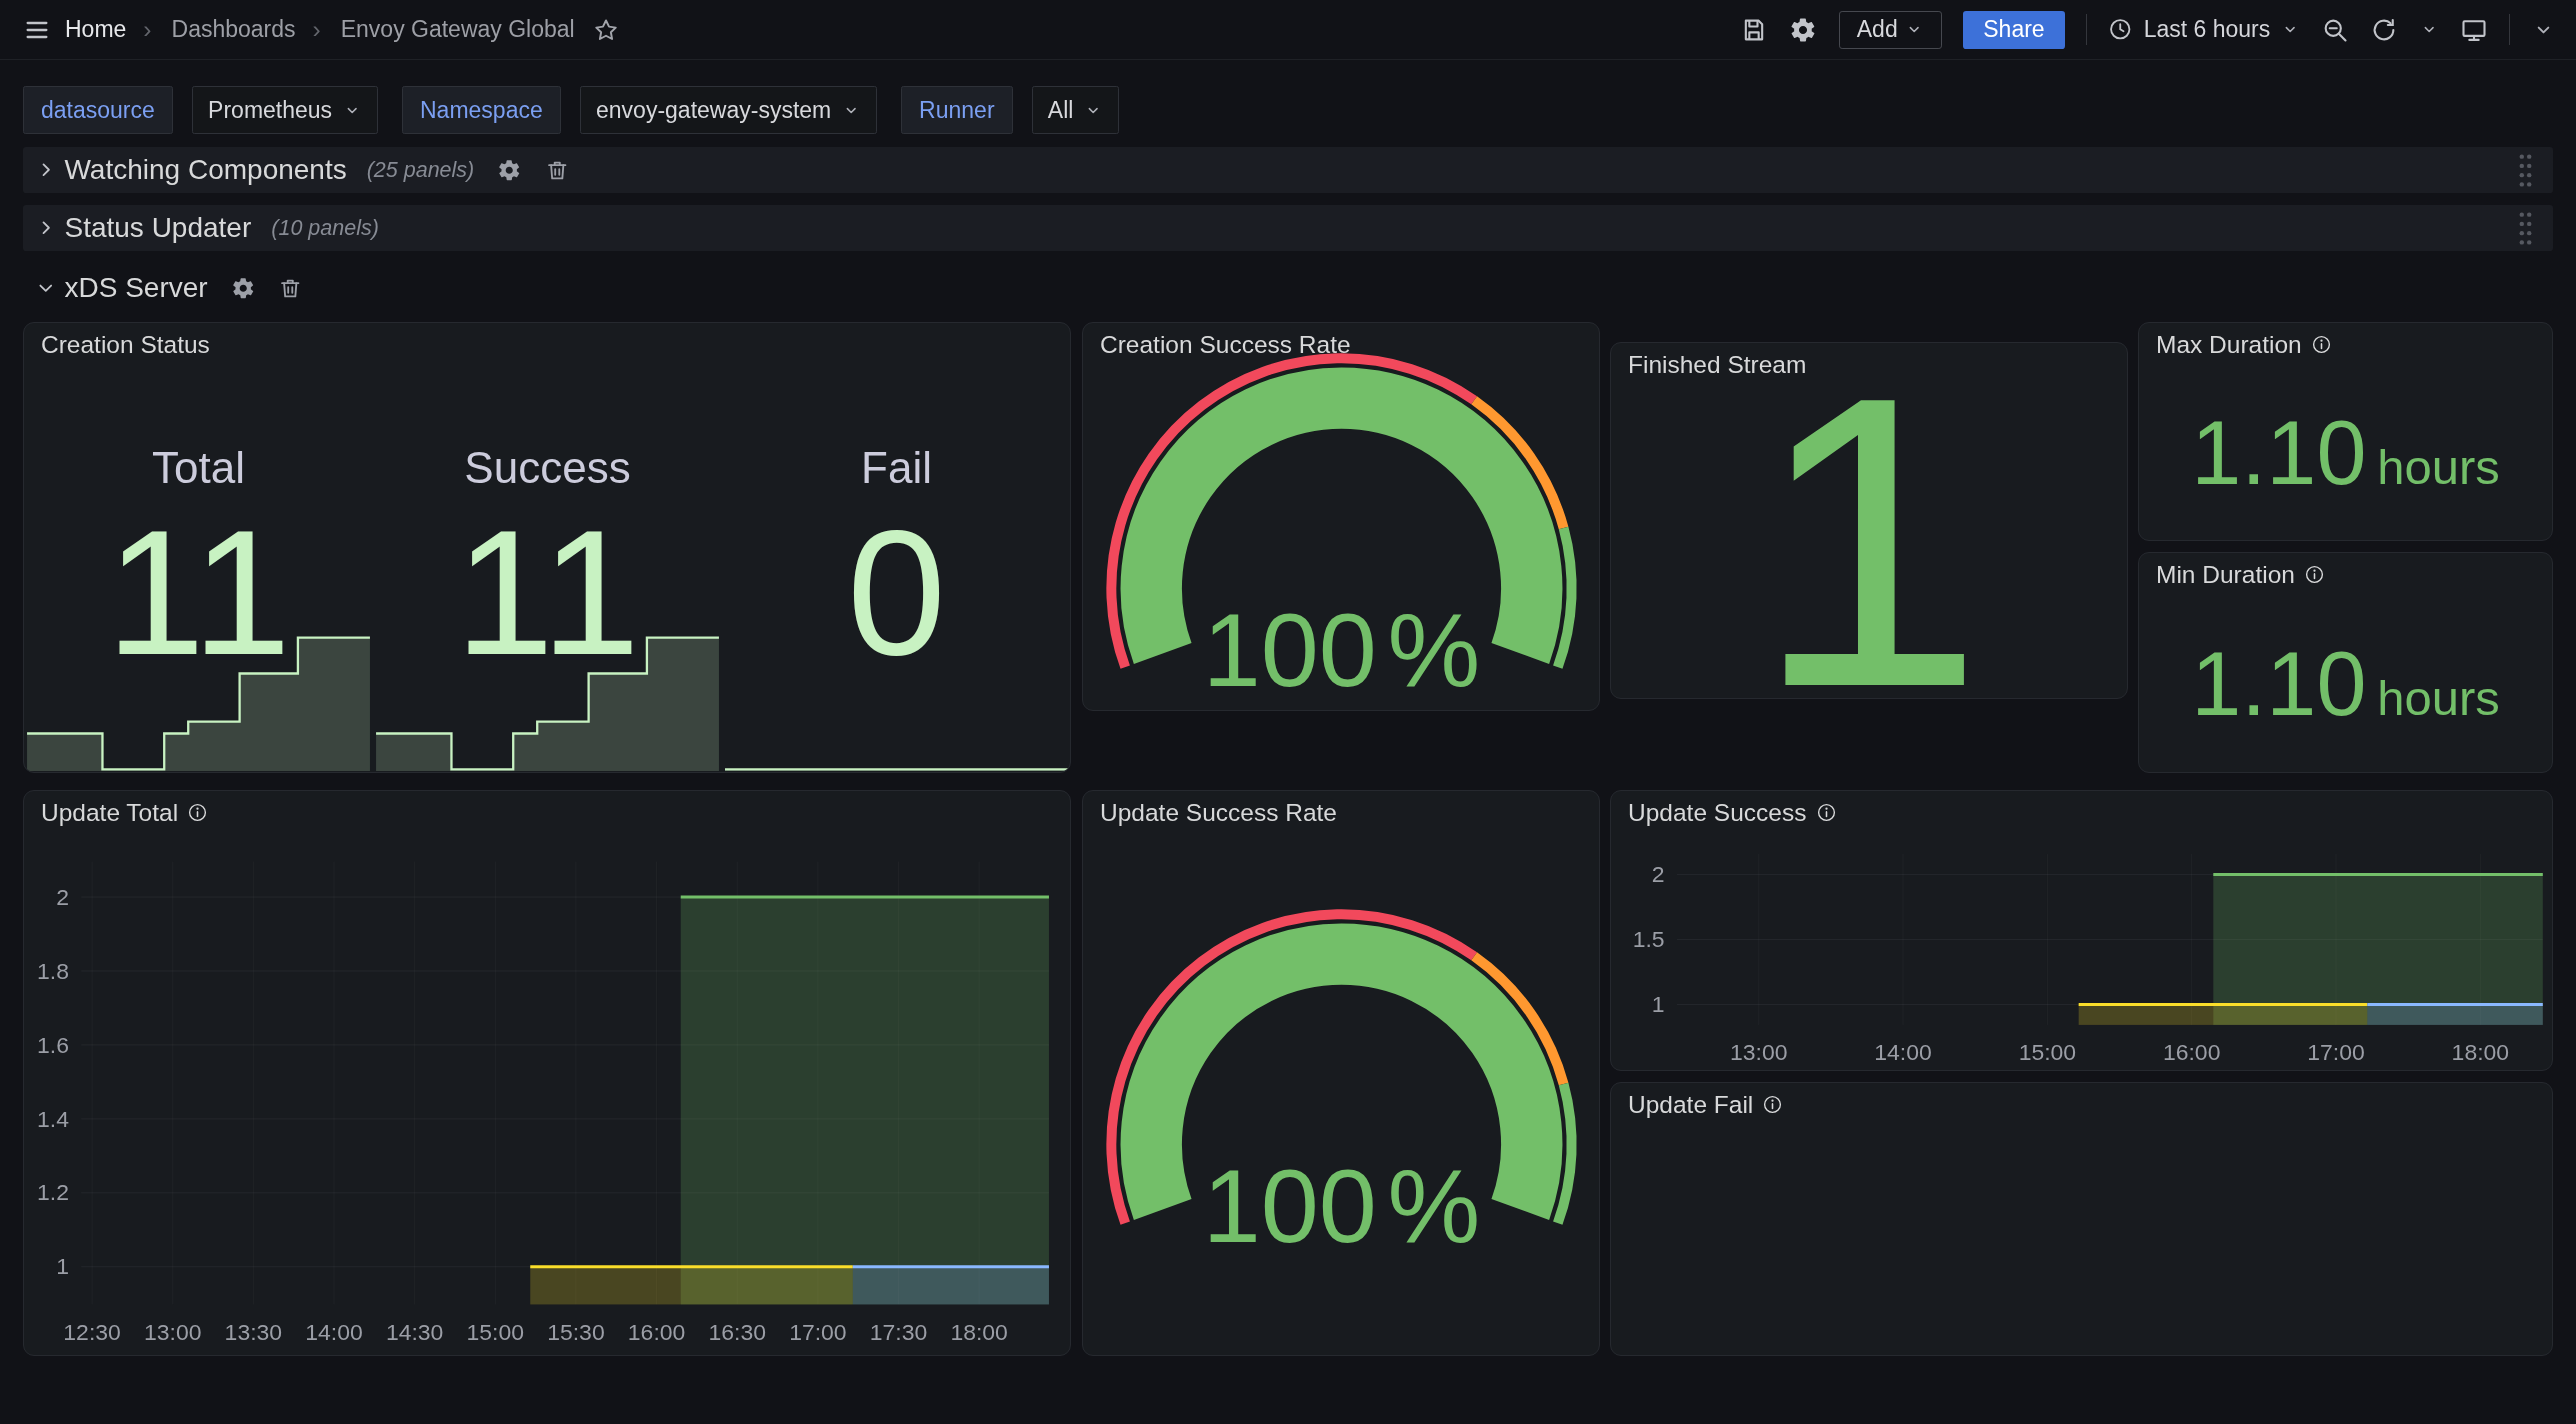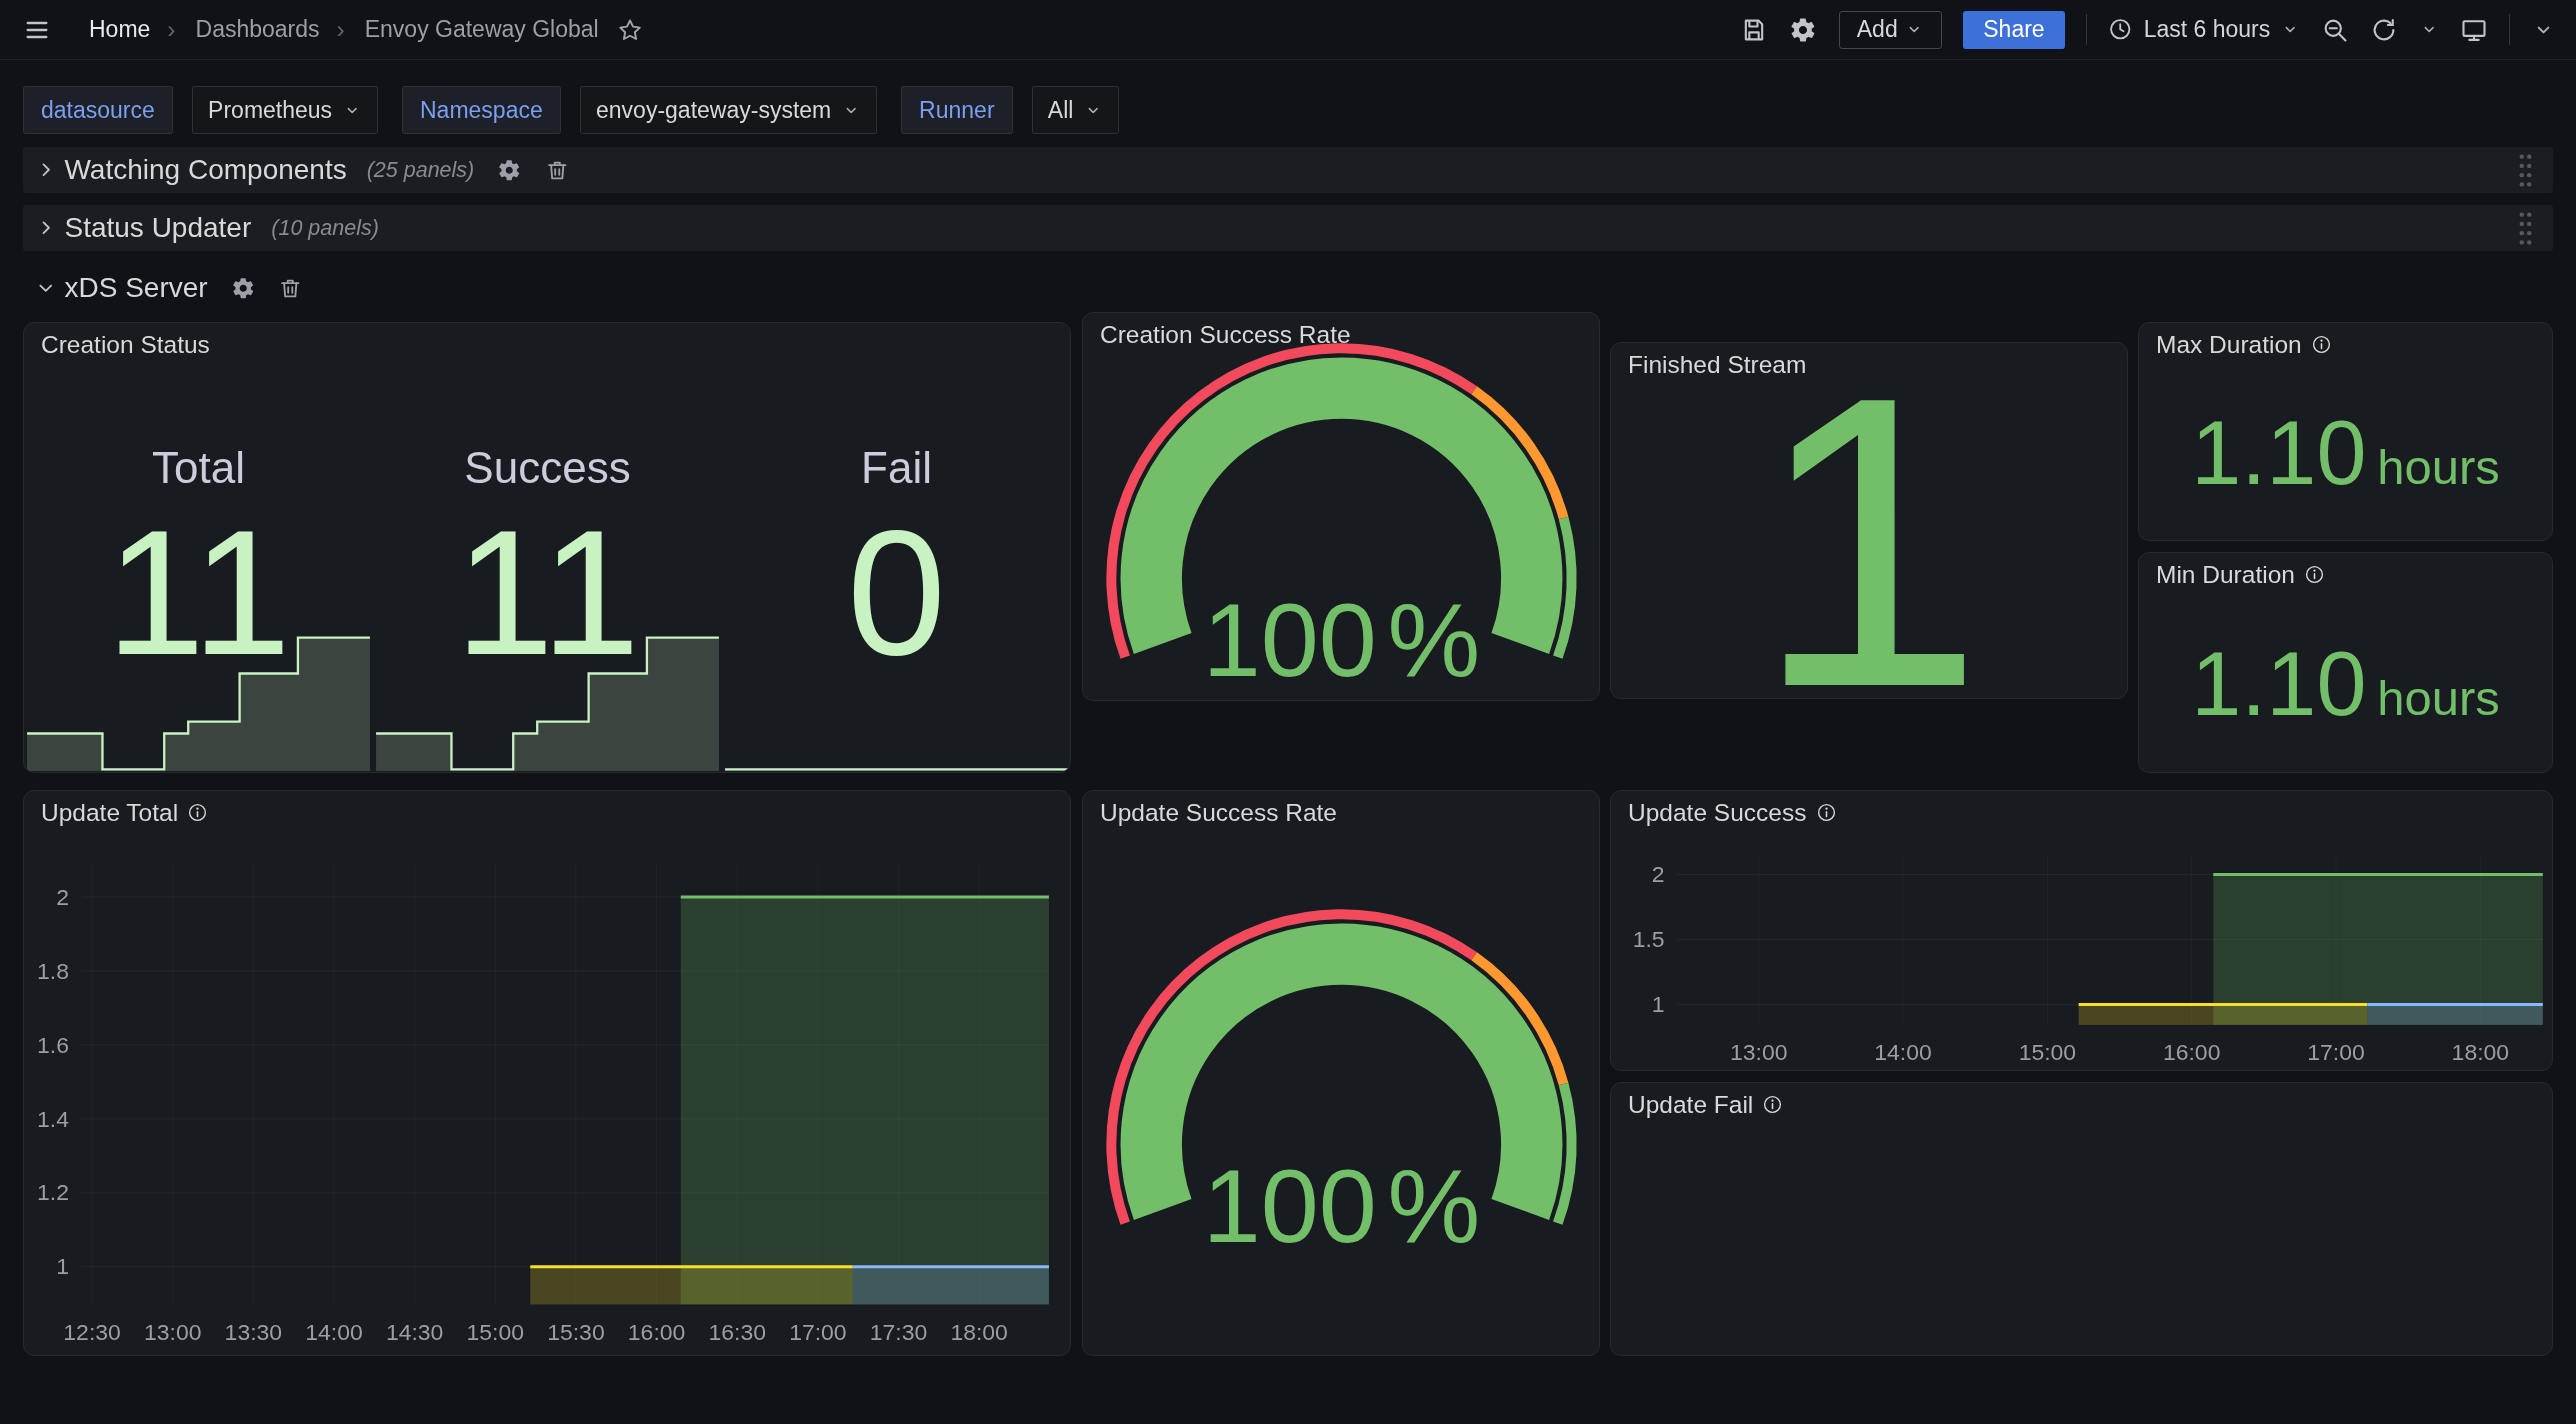--- a/index.html
+++ b/index.html
@@ -7,21 +7,21 @@
               font-family:"Liberation Sans", sans-serif; }
   #app { position:relative; width:2576px; height:1424px; background:#111217; color:#d8d9da; }
 
   
   .topbar { position:absolute; left:0; top:0; width:2576px; height:60px;
             display:flex; align-items:center; padding:0 21.5px 0 23px;
             border-bottom:0.8px solid #1f2126; background:#111217; }
   .tb-icon { width:28px; height:28px; color:#c2c4ca; flex:0 0 auto; cursor:pointer; }
   .tb-icon svg { width:100%; height:100%; display:block; }
   .crumb { font-size:23px; margin-left:20px; cursor:pointer; white-space:nowrap; }
-  .crumb.first { color:#e8e9ec; margin-left:38px; }
+  .crumb.first { color:#e8e9ec; margin-left:14px; }
   .crumb.dim { color:#9d9fa6; }
   .crumb-sep { color:#63656c; font-size:24.5px; margin-left:17px; }
   .star { width:26px; height:26px; color:#a2a4ab; margin-left:18.4px; }
   .tb-right { margin-left:auto; display:flex; align-items:center; gap:21.5px; }
   .btn-outline { height:38px; display:flex; align-items:center; gap:7.7px; padding:0 17px;
                  border:0.8px solid #46484f; border-radius:3.1px; color:#d8d9dd; font-size:23px; cursor:pointer; background:transparent; }
   .btn-primary { height:38px; display:flex; align-items:center; padding:0 20px; border-radius:3.1px;
                  color:#ffffff; font-size:23px; cursor:pointer; border:none; }
   .tb-divider { width:0.8px; height:31px; background:#34363c; }
   .timepick { display:flex; align-items:center; gap:10.7px; color:#d5d6db; font-size:23px; cursor:pointer; }
@@ -320,21 +320,21 @@
     <div class="spark" style="left:352px;width:343px"><svg width="343" height="135" viewBox="0 0 447 176">
           <path d="M 0 127.1 H 98.3 V 174.0 H 178.8 V 127.1 H 210.1 V 111.5 H 277.1 V 48.9 H 353.1 V 2.0 H 447 V 176 H 0 Z" fill="#C8F2C2" fill-opacity="0.2" stroke="none"></path>
           <path d="M 0 127.1 H 98.3 V 174.0 H 178.8 V 127.1 H 210.1 V 111.5 H 277.1 V 48.9 H 353.1 V 2.0 H 447" fill="none" stroke="#C8F2C2" stroke-width="3"></path>
         </svg></div>
     <div class="spark" style="left:701px;width:344px"><svg width="344" height="135" viewBox="0 0 449 176">
           <path d="M 0 174.0 H 449 V 176 H 0 Z" fill="#C8F2C2" fill-opacity="0.2" stroke="none"></path>
           <path d="M 0 174.0 H 449" fill="none" stroke="#C8F2C2" stroke-width="3"></path>
         </svg></div>
   </div>
 
-  <div class="panel" style="left:1082px;top:312px;width:518px;height:389px">
+  <div class="panel" style="left:1082px;top:322px;width:518px;height:389px">
     <div class="ptitle">
       <span>Creation Success Rate</span>
     </div>
     <div class="gauge-wrap">
         <svg width="491" height="399" viewBox="0 0 640 520">
           <path d="M 38.09 427.61 A 300 300 0 0 1 492.93 79.86" stroke="#F2495C" stroke-width="13" fill="none"></path>
           <path d="M 492.93 79.86 A 300 300 0 0 1 609.50 246.34" stroke="#FF9830" stroke-width="13" fill="none"></path>
           <path d="M 609.50 246.34 A 300 300 0 0 1 601.91 427.61" stroke="#73BF69" stroke-width="13" fill="none"></path>
           <path d="M 86.96 409.82 A 248 248 0 1 1 553.04 409.82" stroke="#73BF69" stroke-width="80" fill="none"></path>
           <text x="320" y="452" text-anchor="middle" font-size="136" font-weight="500" fill="#73BF69"><tspan>100</tspan><tspan dx="14">%</tspan></text>

